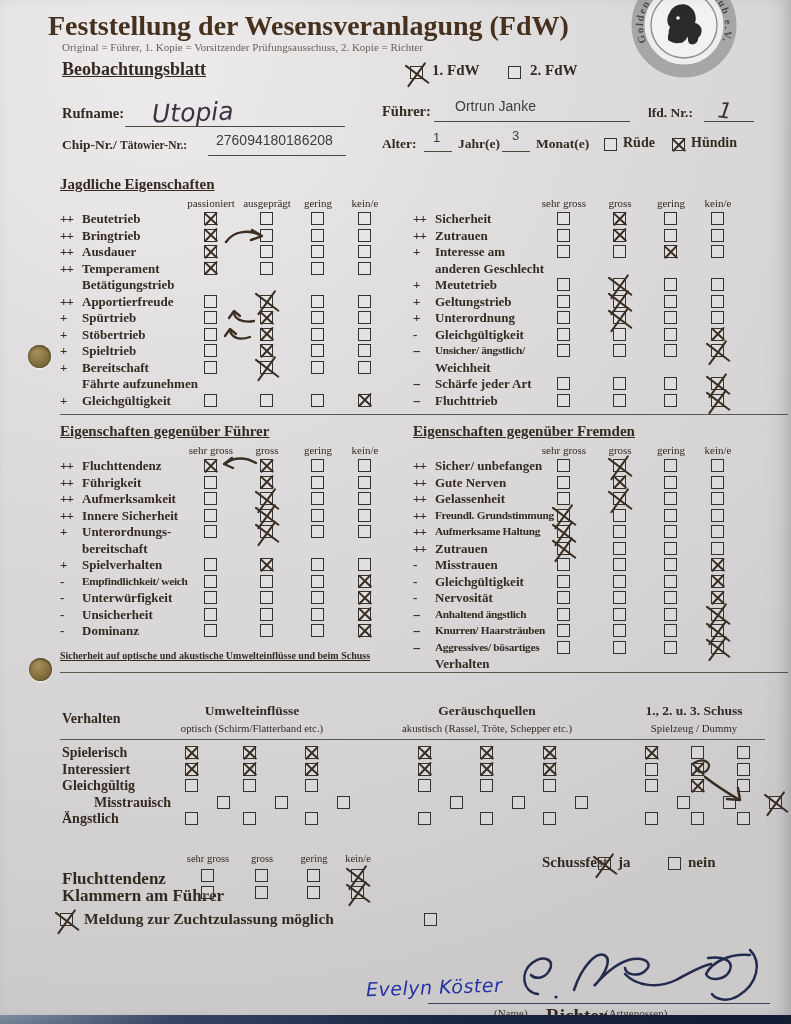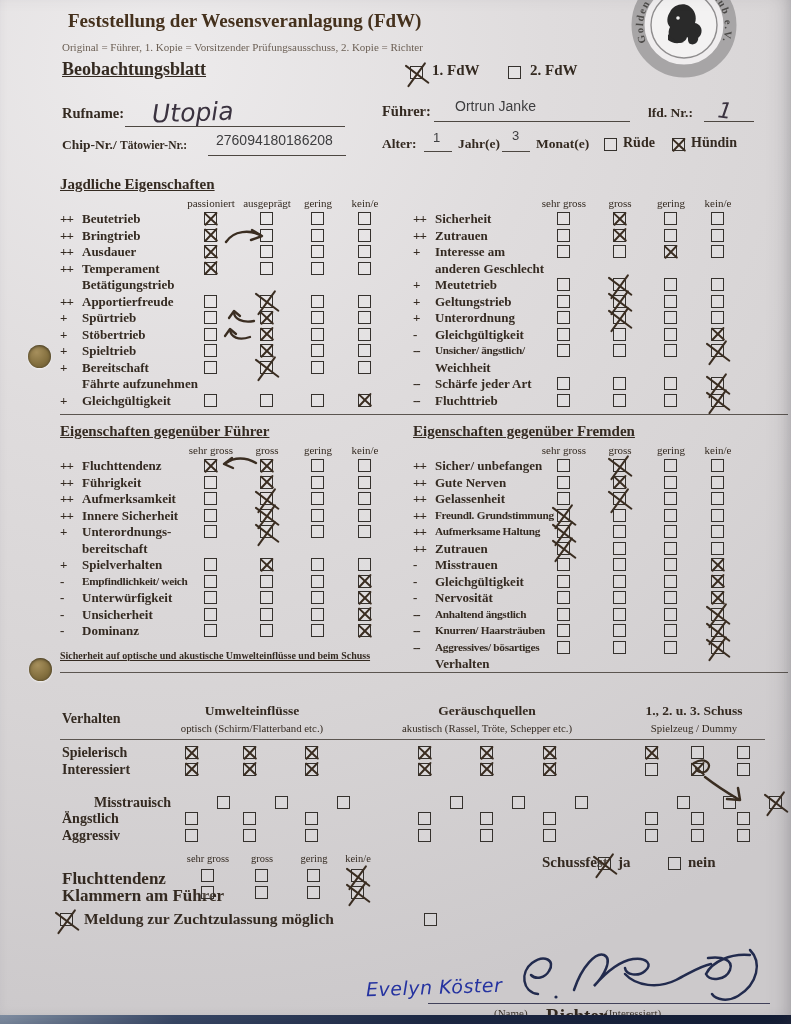--- a/index.html
+++ b/index.html
@@ -53,21 +53,21 @@
         background:linear-gradient(90deg,#8392a6 0%,#3a4a68 22%,#1c2844 55%,#111b33 100%);}
   .bluename{color:#2533a0;font-family:"DejaVu Sans",sans-serif;font-style:italic;font-size:19px;
         letter-spacing:.5px;transform:rotate(-2deg);white-space:nowrap;}
   .cap{font-size:11px;color:#3c342c;}
 </style>
 </head>
 <body>
 
 <div class="page">
 
-  <div class="abs b nw" style="left:68px;top:10px;font-size:19px;color:#45311d;">Feststellung der Wesensveranlagung (FdW)</div>
+  <div class="abs b nw" style="left:48px;top:10px;font-size:28px;color:#45311d;">Feststellung der Wesensveranlagung (FdW)</div>
   <div class="abs nw" style="left:62px;top:41px;font-size:11px;color:#6b5f54;">Original = Führer, 1. Kopie = Vorsitzender Prüfungsausschuss, 2. Kopie = Richter</div>
 
   <svg class="abs" style="left:618px;top:0;" width="132" height="82" viewBox="0 0 132 82">
     <circle cx="66" cy="25" r="46" fill="#efedee" stroke="#a7a5a6" stroke-width="13"></circle>
     <circle cx="66" cy="25" r="33" fill="#f3f2f2" stroke="#8f8d8e" stroke-width="1.4"></circle>
     <path id="ringpath" d="M 29,44 A 41 41 0 1 1 103,44" fill="none"></path>
     <text font-size="10.5" font-weight="bold" fill="#4c4a48" letter-spacing="1.5" style="font-family:'Liberation Serif',serif;">
       <textPath href="#ringpath" startOffset="2">Golden Retriever Club e.V.</textPath>
     </text>
     <g fill="#2a2a2a">
@@ -549,20 +549,32 @@
         <span class="cb x" style="left: 125px;"></span>
         <span class="cb x" style="left: 183px;"></span>
         <span class="cb x" style="left: 245px;"></span>
         <span class="cb x" style="left: 358px;"></span>
         <span class="cb x" style="left: 420px;"></span>
         <span class="cb x" style="left: 483px;"></span>
         <span class="cb" style="left: 585px;"></span>
         <span class="cb x" style="left: 631px;"></span>
         <span class="cb" style="left: 677px;"></span>
       </div>
+      <div class="srow" style="top: 33.2px;">
+        <span class="sl">Gleichgültig</span>
+        <span class="cb" style="left: 125px;"></span>
+        <span class="cb" style="left: 183px;"></span>
+        <span class="cb" style="left: 245px;"></span>
+        <span class="cb" style="left: 358px;"></span>
+        <span class="cb" style="left: 420px;"></span>
+        <span class="cb" style="left: 483px;"></span>
+        <span class="cb" style="left: 585px;"></span>
+        <span class="cb x" style="left: 631px;"></span>
+        <span class="cb" style="left: 677px;"></span>
+      </div>
       <div class="srow" style="top: 49.8px; margin-left: 32px;">
         <span class="sl">Misstrauisch</span>
         <span class="cb" style="left: 125px;"></span>
         <span class="cb" style="left: 183px;"></span>
         <span class="cb" style="left: 245px;"></span>
         <span class="cb" style="left: 358px;"></span>
         <span class="cb" style="left: 420px;"></span>
         <span class="cb" style="left: 483px;"></span>
         <span class="cb" style="left: 585px;"></span>
         <span class="cb" style="left: 631px;"></span>
@@ -573,32 +585,20 @@
         <span class="cb" style="left: 125px;"></span>
         <span class="cb" style="left: 183px;"></span>
         <span class="cb" style="left: 245px;"></span>
         <span class="cb" style="left: 358px;"></span>
         <span class="cb" style="left: 420px;"></span>
         <span class="cb" style="left: 483px;"></span>
         <span class="cb" style="left: 585px;"></span>
         <span class="cb" style="left: 631px;"></span>
         <span class="cb" style="left: 677px;"></span>
       </div>
-      <div class="srow" style="top: 83px;">
-        <span class="sl">Aggressiv</span>
-        <span class="cb" style="left: 125px;"></span>
-        <span class="cb" style="left: 183px;"></span>
-        <span class="cb" style="left: 245px;"></span>
-        <span class="cb" style="left: 358px;"></span>
-        <span class="cb" style="left: 420px;"></span>
-        <span class="cb" style="left: 483px;"></span>
-        <span class="cb" style="left: 585px;"></span>
-        <span class="cb" style="left: 631px;"></span>
-        <span class="cb" style="left: 677px;"></span>
-      </div>
     </div>
 
   <div class="abs" id="mini" style="left:60px;top:853px;width:400px;height:55px;">
     <div class="mh">
         <span style="left: 148px;">sehr gross</span>
         <span style="left: 202px;">gross</span>
         <span style="left: 254px;">gering</span>
         <span style="left: 298px;">kein/e</span>
       </div>
   <div class="mrow" style="top: 16px;">
@@ -658,18 +658,18 @@
       <circle cx="44" cy="53" r="1.6" fill="#222b4e" stroke="none"></circle>
       <path d="M62,46 C70,22 84,8 92,11 C101,15 92,32 82,42 C96,26 108,17 121,15 C135,13 141,21 133,27 C126,33 114,31 113,24"></path>
       <path d="M113,30 C124,42 146,45 164,36 C178,29 188,22 199,20"></path>
       <path d="M196,14 C210,12 222,16 218,26 C214,36 198,38 194,30 C200,18 218,9 238,11"></path>
       <path d="M238,6 C250,18 246,40 226,52 C216,58 204,56 200,50"></path>
     </g>
   </svg>
   <div class="line" style="left:428px;top:1003px;width:342px;border-color:#41415a;"></div>
   <span class="abs cap nw" style="left:494px;top:1007px;">(Name)</span>
   <span class="abs b nw" style="left:546px;top:1005px;font-size:19px;text-align:right;">Richter</span>
-  <span class="abs cap nw" style="left:605px;top:1007px;">(Interessiert)</span>
+  <span class="abs cap nw" style="left:605px;top:1007px;">(Artgenossen)</span>
 
   <div class="hole" style="left:28px;top:345px;"></div>
   <div class="hole" style="left:29px;top:658px;"></div>
   <div class="desk"></div>
 </div>
 
 </body></html>

